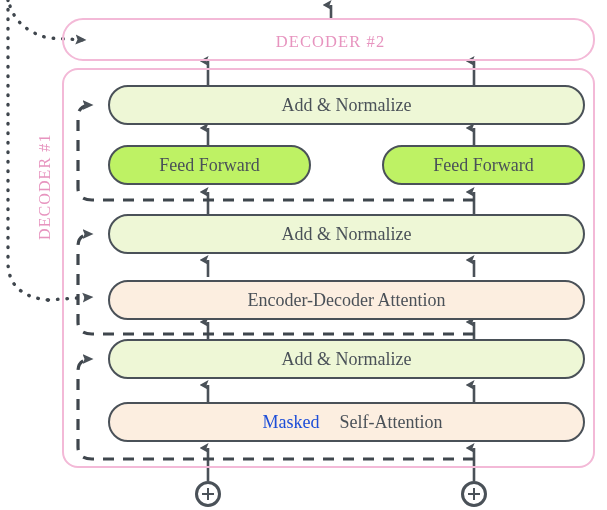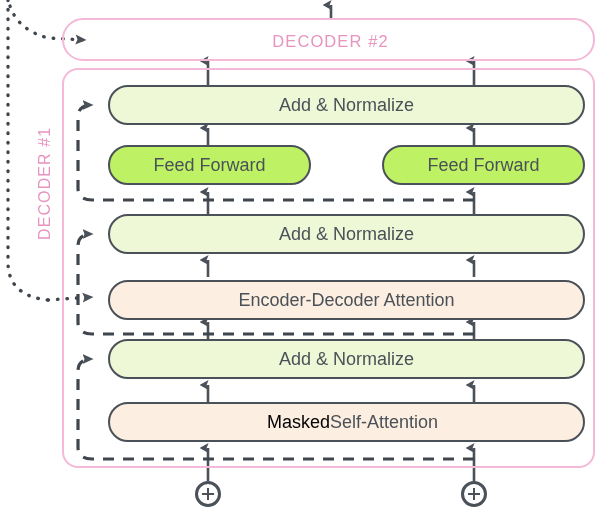--- a/index.html
+++ b/index.html
@@ -5,21 +5,21 @@
   html, body {
     margin: 0;
     padding: 0;
     background: #ffffff;
   }
   #stage {
     position: relative;
     width: 607px;
     height: 510px;
     background: #ffffff;
-    font-family: Liberation Sans, sans-serif;
+    font-family: Liberation Serif, serif;
     overflow: hidden;
   }
   #edges {
     position: absolute;
     left: 0;
     top: 0;
     width: 607px;
     height: 510px;
     pointer-events: none;
   }
@@ -94,22 +94,22 @@
   }
   .block.half-right {
     left: 382px;
     width: 203px;
     height: 40px;
   }
   .fill-green { background: #eef7d6; }
   .fill-blue  { background: #bef264; }
   .fill-peach { background: #fceee0; }
 
-  .masked-word { color: #000000; margin-left: 12px; }
-  .rest-word { color: #4a5158; }
+  .masked-word { color: #1d4ed8; margin-left: 12px; }
+  .rest-word { color: #4a5158; padding-left: 20px; }
 
   
   #an-top    { top: 85px; }
   #ff-left   { top: 145px; }
   #ff-right  { top: 145px; }
   #an-mid    { top: 214px; }
   #encdec    { top: 280px; }
   #an-bot    { top: 339px; }
   #masked    { top: 402px; }
 

